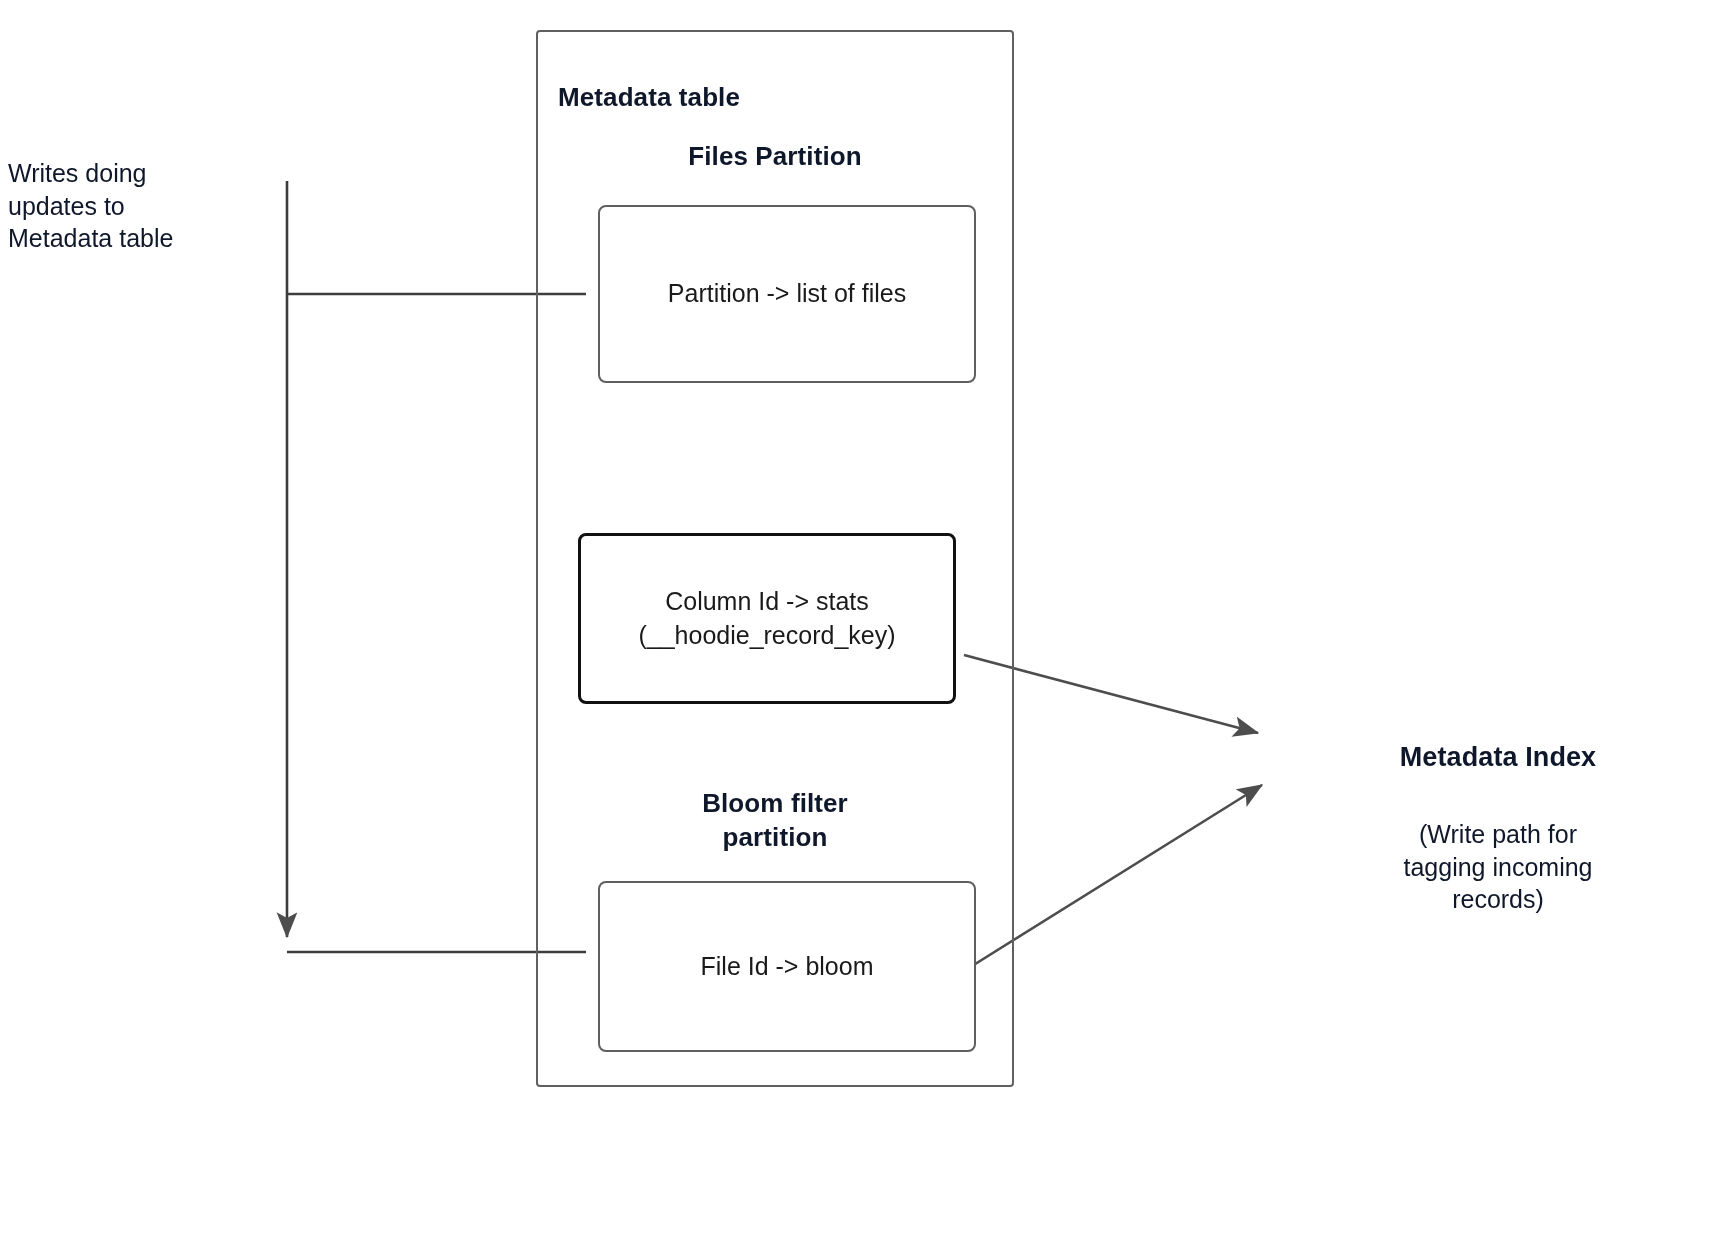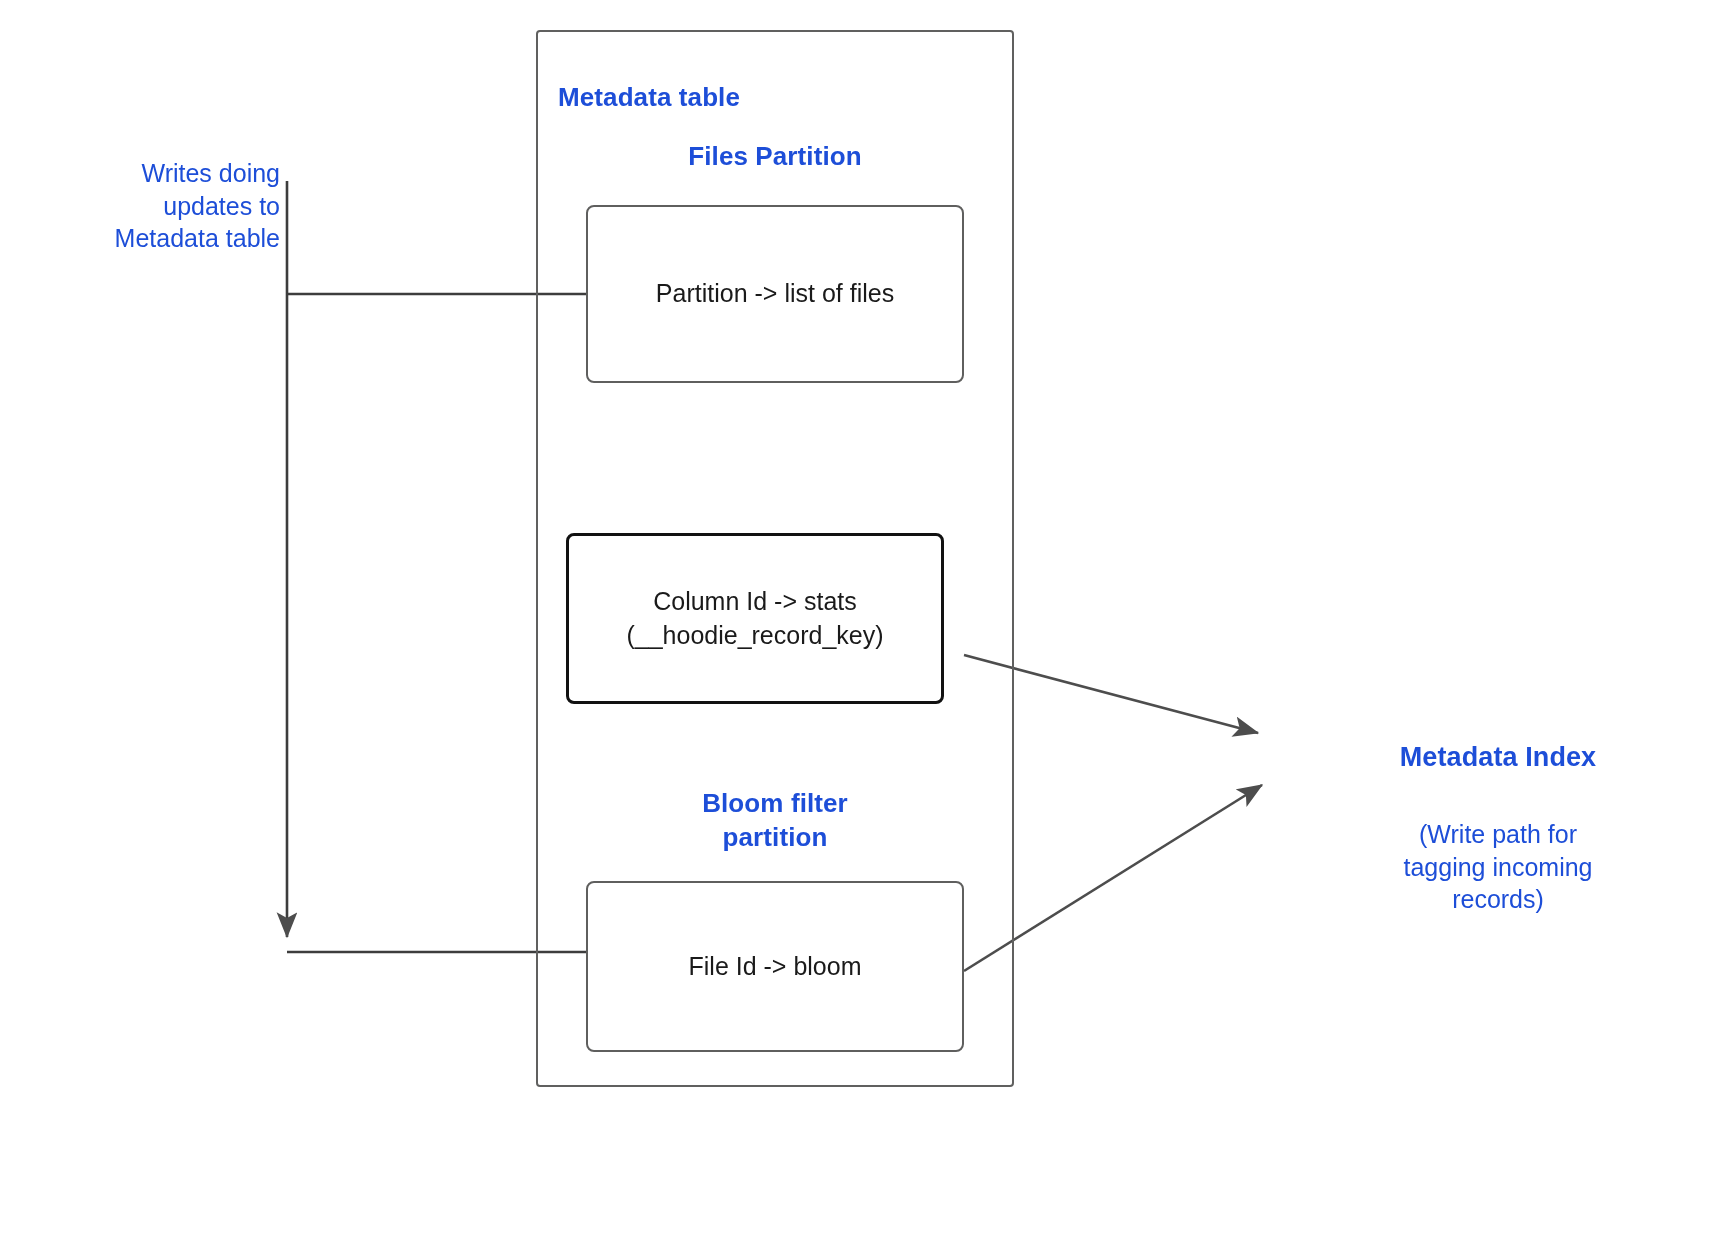--- a/index.html
+++ b/index.html
@@ -18,30 +18,30 @@
   svg.layer {
     position: absolute;
     left: 0;
     top: 0;
     width: 1718px;
     height: 1244px;
     pointer-events: none;
   }
   .txt {
     position: absolute;
-    color: #1d4ed8;
+    color: #0f172a;
     line-height: 1.30;
     white-space: pre-line;
   }
   
   #writes-label {
     left: 8px;
     top: 157px;
     width: 272px;
-    text-align: right;
+    text-align: left;
     font-size: 25px;
   }
   
   #outer-box {
     position: absolute;
     left: 536px;
     top: 30px;
     width: 478px;
     height: 1057px;
     border: 2.5px solid #60605f;
@@ -80,20 +80,21 @@
   }
   
   .inner-box {
     position: absolute;
     box-sizing: border-box;
     border-radius: 8px;
     background: #ffffff;
     display: flex;
     align-items: center;
     justify-content: center;
+    margin-left: 12px;
   }
   .inner-box .inner-text {
     text-align: center;
     font-size: 25px;
     color: #1a1a1a;
     line-height: 1.35;
     white-space: pre-line;
   }
   #files-box {
     left: 586px;

